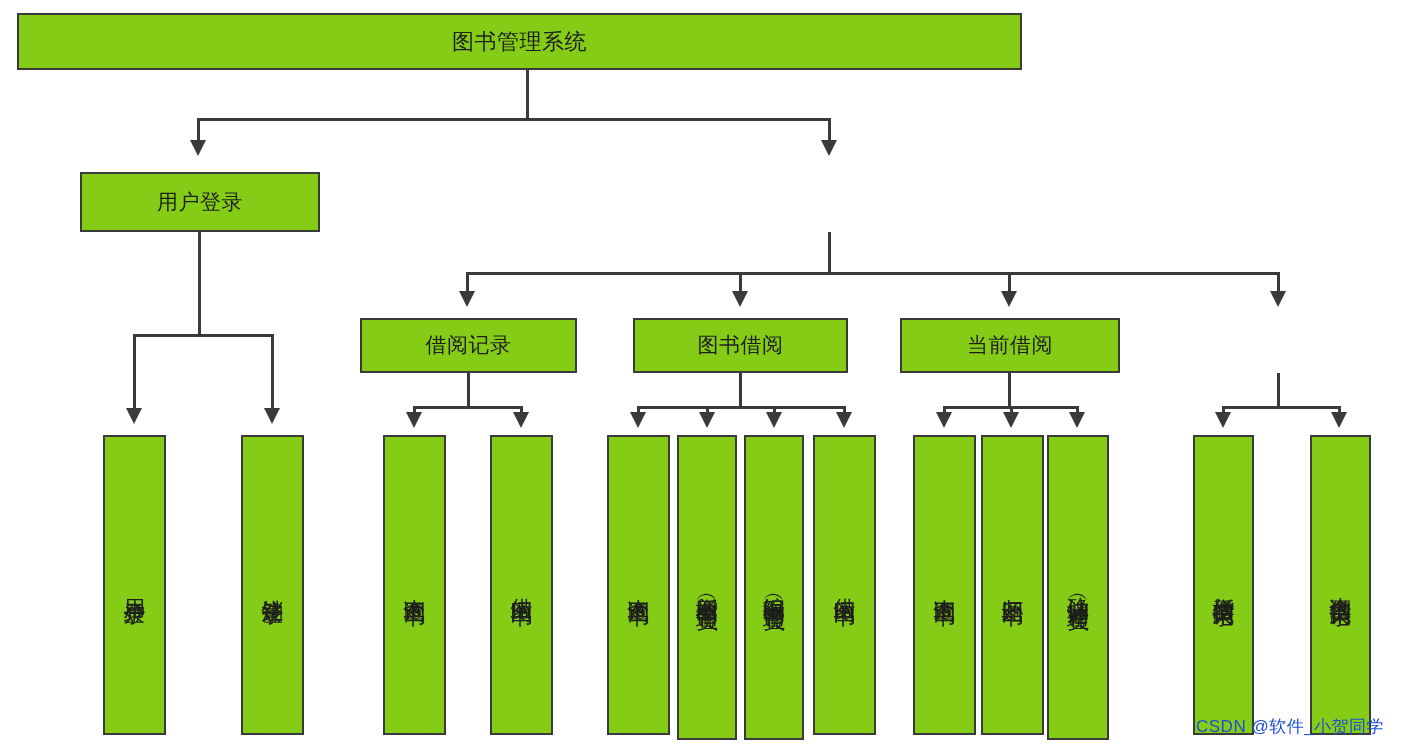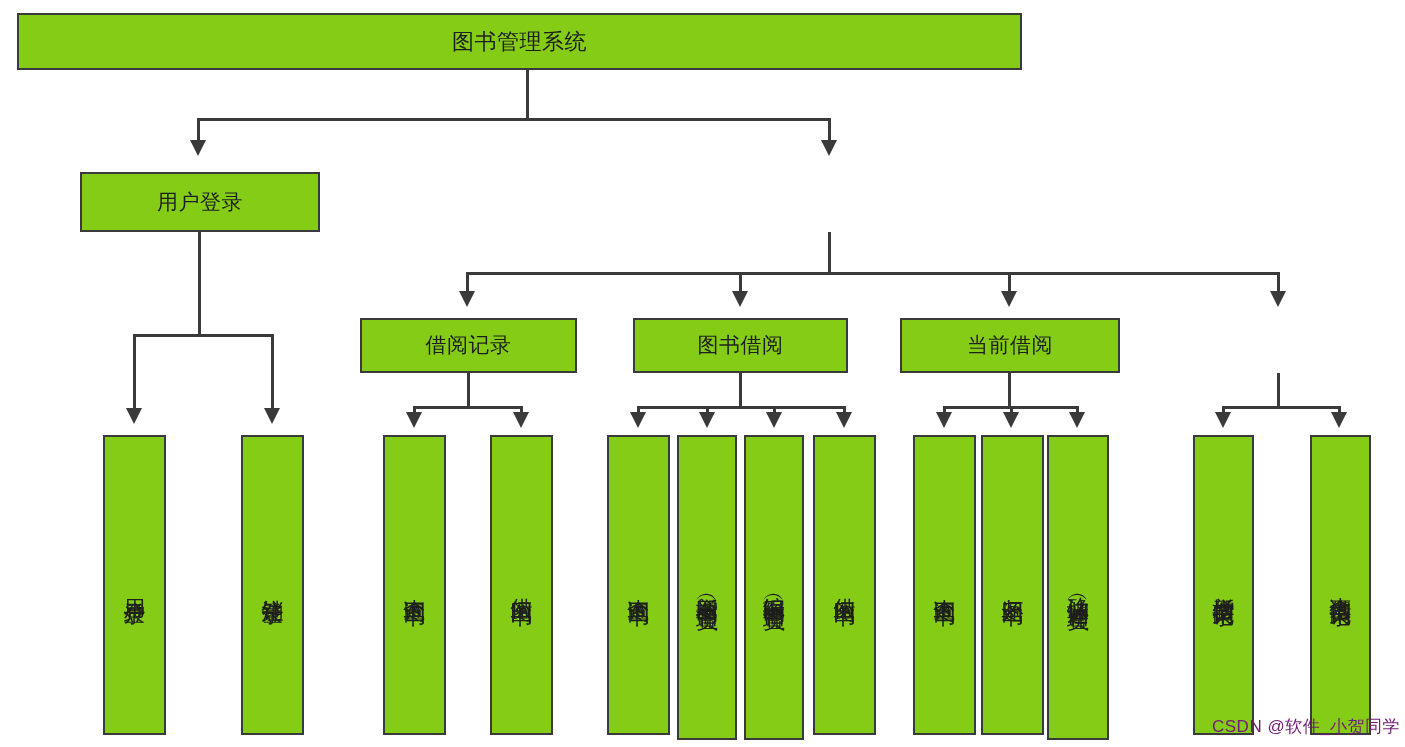--- a/index.html
+++ b/index.html
@@ -59,26 +59,25 @@
   .arrow {
     position: absolute;
     width: 0;
     height: 0;
     border-left: 8px solid transparent;
     border-right: 8px solid transparent;
     border-top: 16px solid #3a3a3a;
   }
   .watermark {
     position: absolute;
-    color: #701a75;
+    color: #1d4ed8;
     font-size: 17px;
     white-space: nowrap;
     letter-spacing: 0.5px;
     pointer-events: none;
-    padding-left: 16px;
   }
 </style>
 </head>
 <body>
 
 <div id="canvas">
 
   <div class="node h root" style="left:17px; top:13px; width:1005px; height:57px;">
     <span>图书管理系统</span>
   </div>

